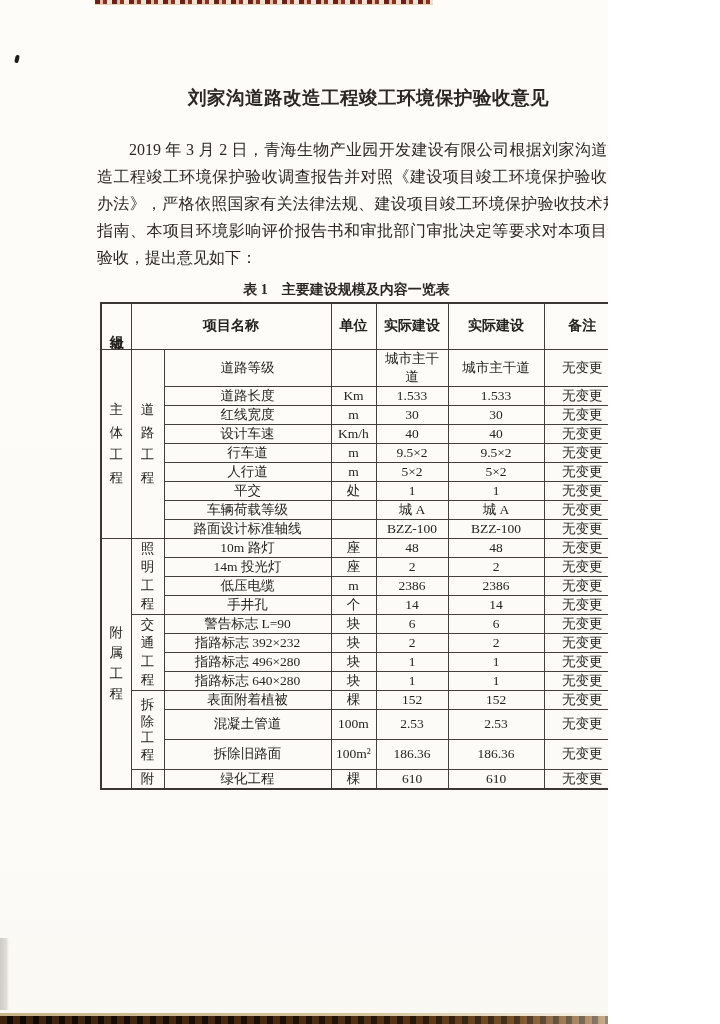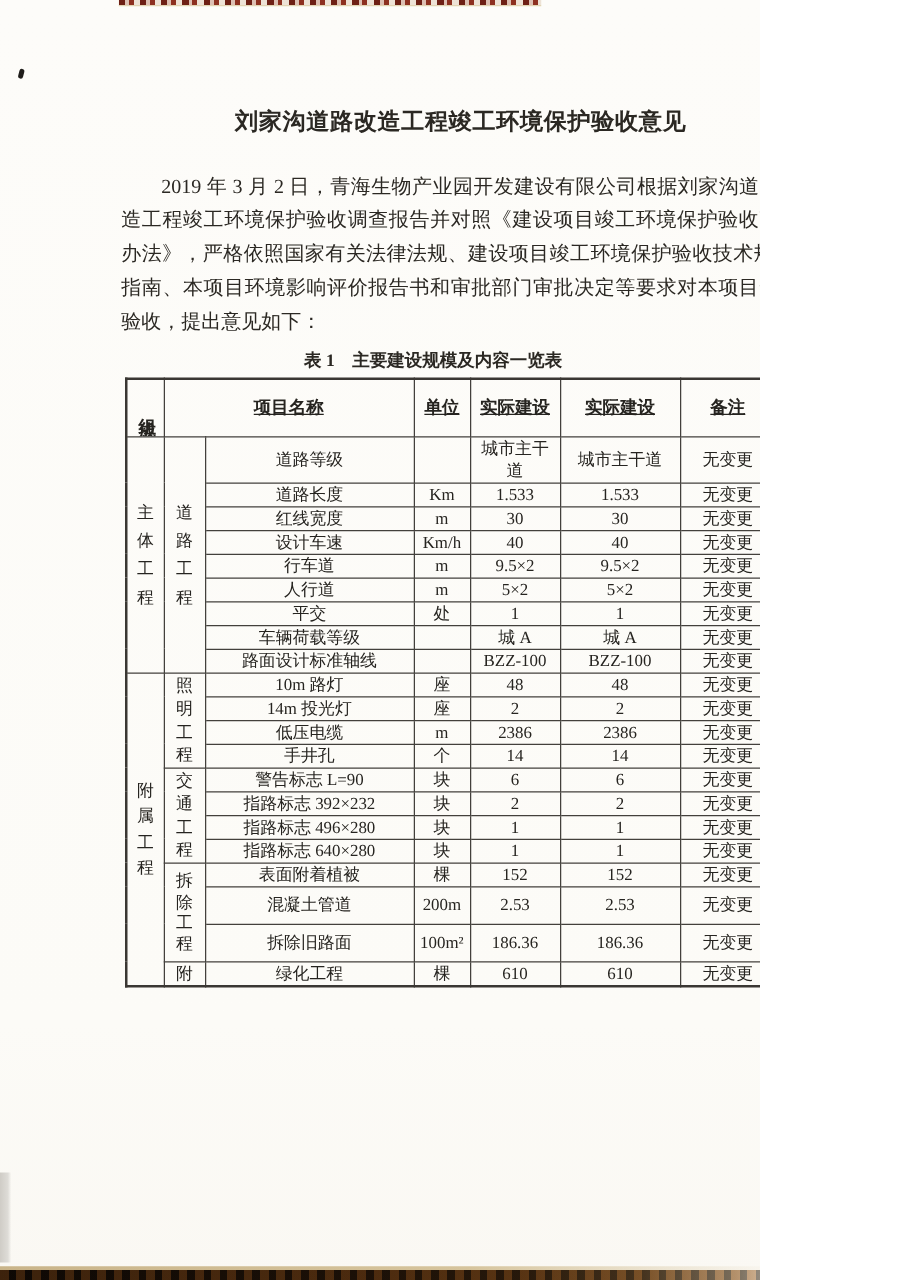--- a/index.html
+++ b/index.html
@@ -29,21 +29,21 @@
   .subsec-heading{margin:7px 0 0 0;font-size:16px;line-height:24px;text-indent:2em;}
   .tbl-caption{margin:9px 0 2px 0;font-size:14px;line-height:20px;font-weight:bold;text-align:center;transform:translateX(-22px);font-family:Liberation Serif, serif;}
   
   table.main-table{border-collapse:collapse;table-layout:fixed;width:520px;margin-left:3px;
         font-size:13.5px;color:#262420;}
   table.main-table th,table.main-table td{border:1px solid #43403c;padding:0 2px;text-align:center;vertical-align:middle;overflow:hidden;}
   table.main-table{border:2px solid #3a3733;}
   table.main-table thead tr{height:46px;}
   table.main-table tbody tr{height:19px;}
   table.main-table tbody tr.tall{height:30px;}
-  table.main-table th{font-weight:bold;font-size:14px;text-decoration:underline;}
+  table.main-table th{font-weight:bold;font-size:14px;}
   .vheader{writing-mode:vertical-rl;text-orientation:upright;letter-spacing:3px;margin:0 auto;}
   td.vcell{position:relative;padding:0;}
   .vfill{position:absolute;inset:0;display:flex;flex-direction:column;align-items:center;justify-content:center;}
   .vfill span{line-height:1;}
   .vfill.span12{gap:7px;}
   .vfill.span9{gap:9px;}
   .vfill.span4{gap:5px;}
   .vfill.span3{gap:3px;}
 </style>
 </head>
@@ -251,21 +251,21 @@
               </div>
             </td>
             <td>表面附着植被</td>
             <td>棵</td>
             <td>152</td>
             <td>152</td>
             <td>无变更</td>
           </tr>
           <tr class="tall">
             <td>混凝土管道</td>
-            <td>200m</td>
+            <td>100m</td>
             <td>2.53</td>
             <td>2.53</td>
             <td>无变更</td>
           </tr>
           <tr class="tall">
             <td>拆除旧路面</td>
             <td>100m²</td>
             <td>186.36</td>
             <td>186.36</td>
             <td>无变更</td>

